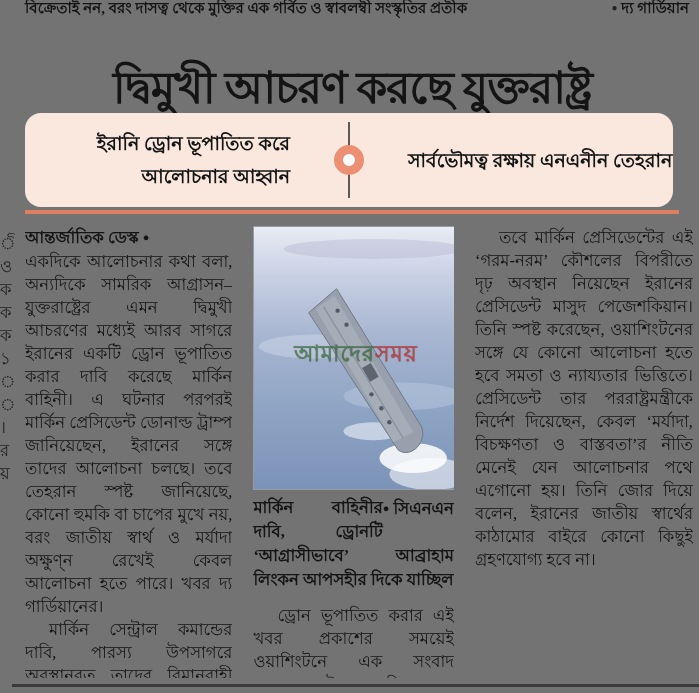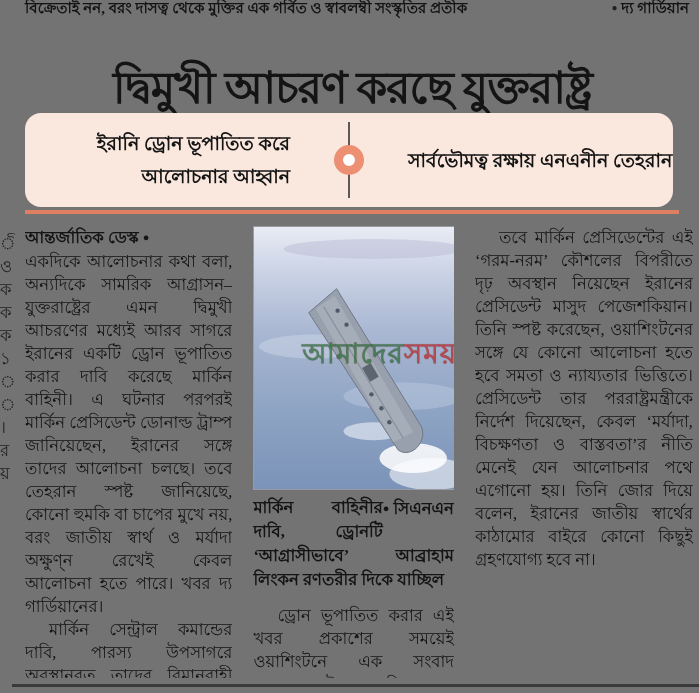--- a/index.html
+++ b/index.html
@@ -64,21 +64,21 @@
   .col p.indent{text-indent:24px;}
   
   .photo-frame{
     position:relative;width:205px;height:264px;
     border:1px solid #9a9aa5;box-sizing:border-box;background:#aab7d2;
     margin-bottom:6px;
   }
   .photo-frame svg{display:block;width:100%;height:100%;}
   .watermark{
     position:absolute;left:0;right:0;top:44%;
-    text-align:right;font-size:28px;font-weight:bold;letter-spacing:1px;
+    text-align:center;font-size:22px;font-weight:bold;letter-spacing:1px;
     opacity:.8;white-space:nowrap;
   }
   .wm-left{color:rgba(24,118,62,.8);text-shadow:0 0 1px rgba(180,30,40,.6);}
   .wm-right{color:rgba(198,32,42,.85);text-shadow:0 0 1px rgba(24,118,62,.5);}
   .caption{
     font-weight:bold;font-size:16.5px;line-height:24px;text-align:justify;
     margin-bottom:12px;
   }
   .caption .credit{float:right;font-weight:bold;}
   .caption .dot{font-size:11px;vertical-align:2px;}
@@ -169,21 +169,21 @@
         </svg>
         <div class="watermark">
           <span class="wm-left">আমাদের</span><span class="wm-right">সময়</span>
         </div>
       </div>
       <div class="caption">
         <span class="credit">
           <span class="dot">●</span>
           <span>সিএনএন</span>
         </span>
-        <span>মার্কিন বাহিনীর দাবি, ড্রোনটি ‘আগ্রাসীভাবে’ আব্রাহাম লিংকন রণতরীর দিকে যাচ্ছিল</span>
+        <span>মার্কিন বাহিনীর দাবি, ড্রোনটি ‘আগ্রাসীভাবে’ আব্রাহাম লিংকন আপসহীর দিকে যাচ্ছিল</span>
       </div>
       <p class="indent">ড্রোন ভূপাতিত করার এই খবর প্রকাশের সময়েই ওয়াশিংটনে এক সংবাদ সম্মেলনে ট্রাম্প দাবি করেন, ইরানের সঙ্গে বিভিন্ন পর্যায়ে আলোচনা চলছে। তবে আলোচনার</p>
     </div>
 
     <div class="col col-3">
       <p class="indent">তবে মার্কিন প্রেসিডেন্টের এই ‘গরম-নরম’ কৌশলের বিপরীতে দৃঢ় অবস্থান নিয়েছেন ইরানের প্রেসিডেন্ট মাসুদ পেজেশকিয়ান। তিনি স্পষ্ট করেছেন, ওয়াশিংটনের সঙ্গে যে কোনো আলোচনা হতে হবে সমতা ও ন্যায্যতার ভিত্তিতে। প্রেসিডেন্ট তার পররাষ্ট্রমন্ত্রীকে নির্দেশ দিয়েছেন, কেবল ‘মর্যাদা, বিচক্ষণতা ও বাস্তবতা’র নীতি মেনেই যেন আলোচনার পথে এগোনো হয়। তিনি জোর দিয়ে বলেন, ইরানের জাতীয় স্বার্থের কাঠামোর বাইরে কোনো কিছুই গ্রহণযোগ্য হবে না।</p>
 
     </div>
 
   </div>

